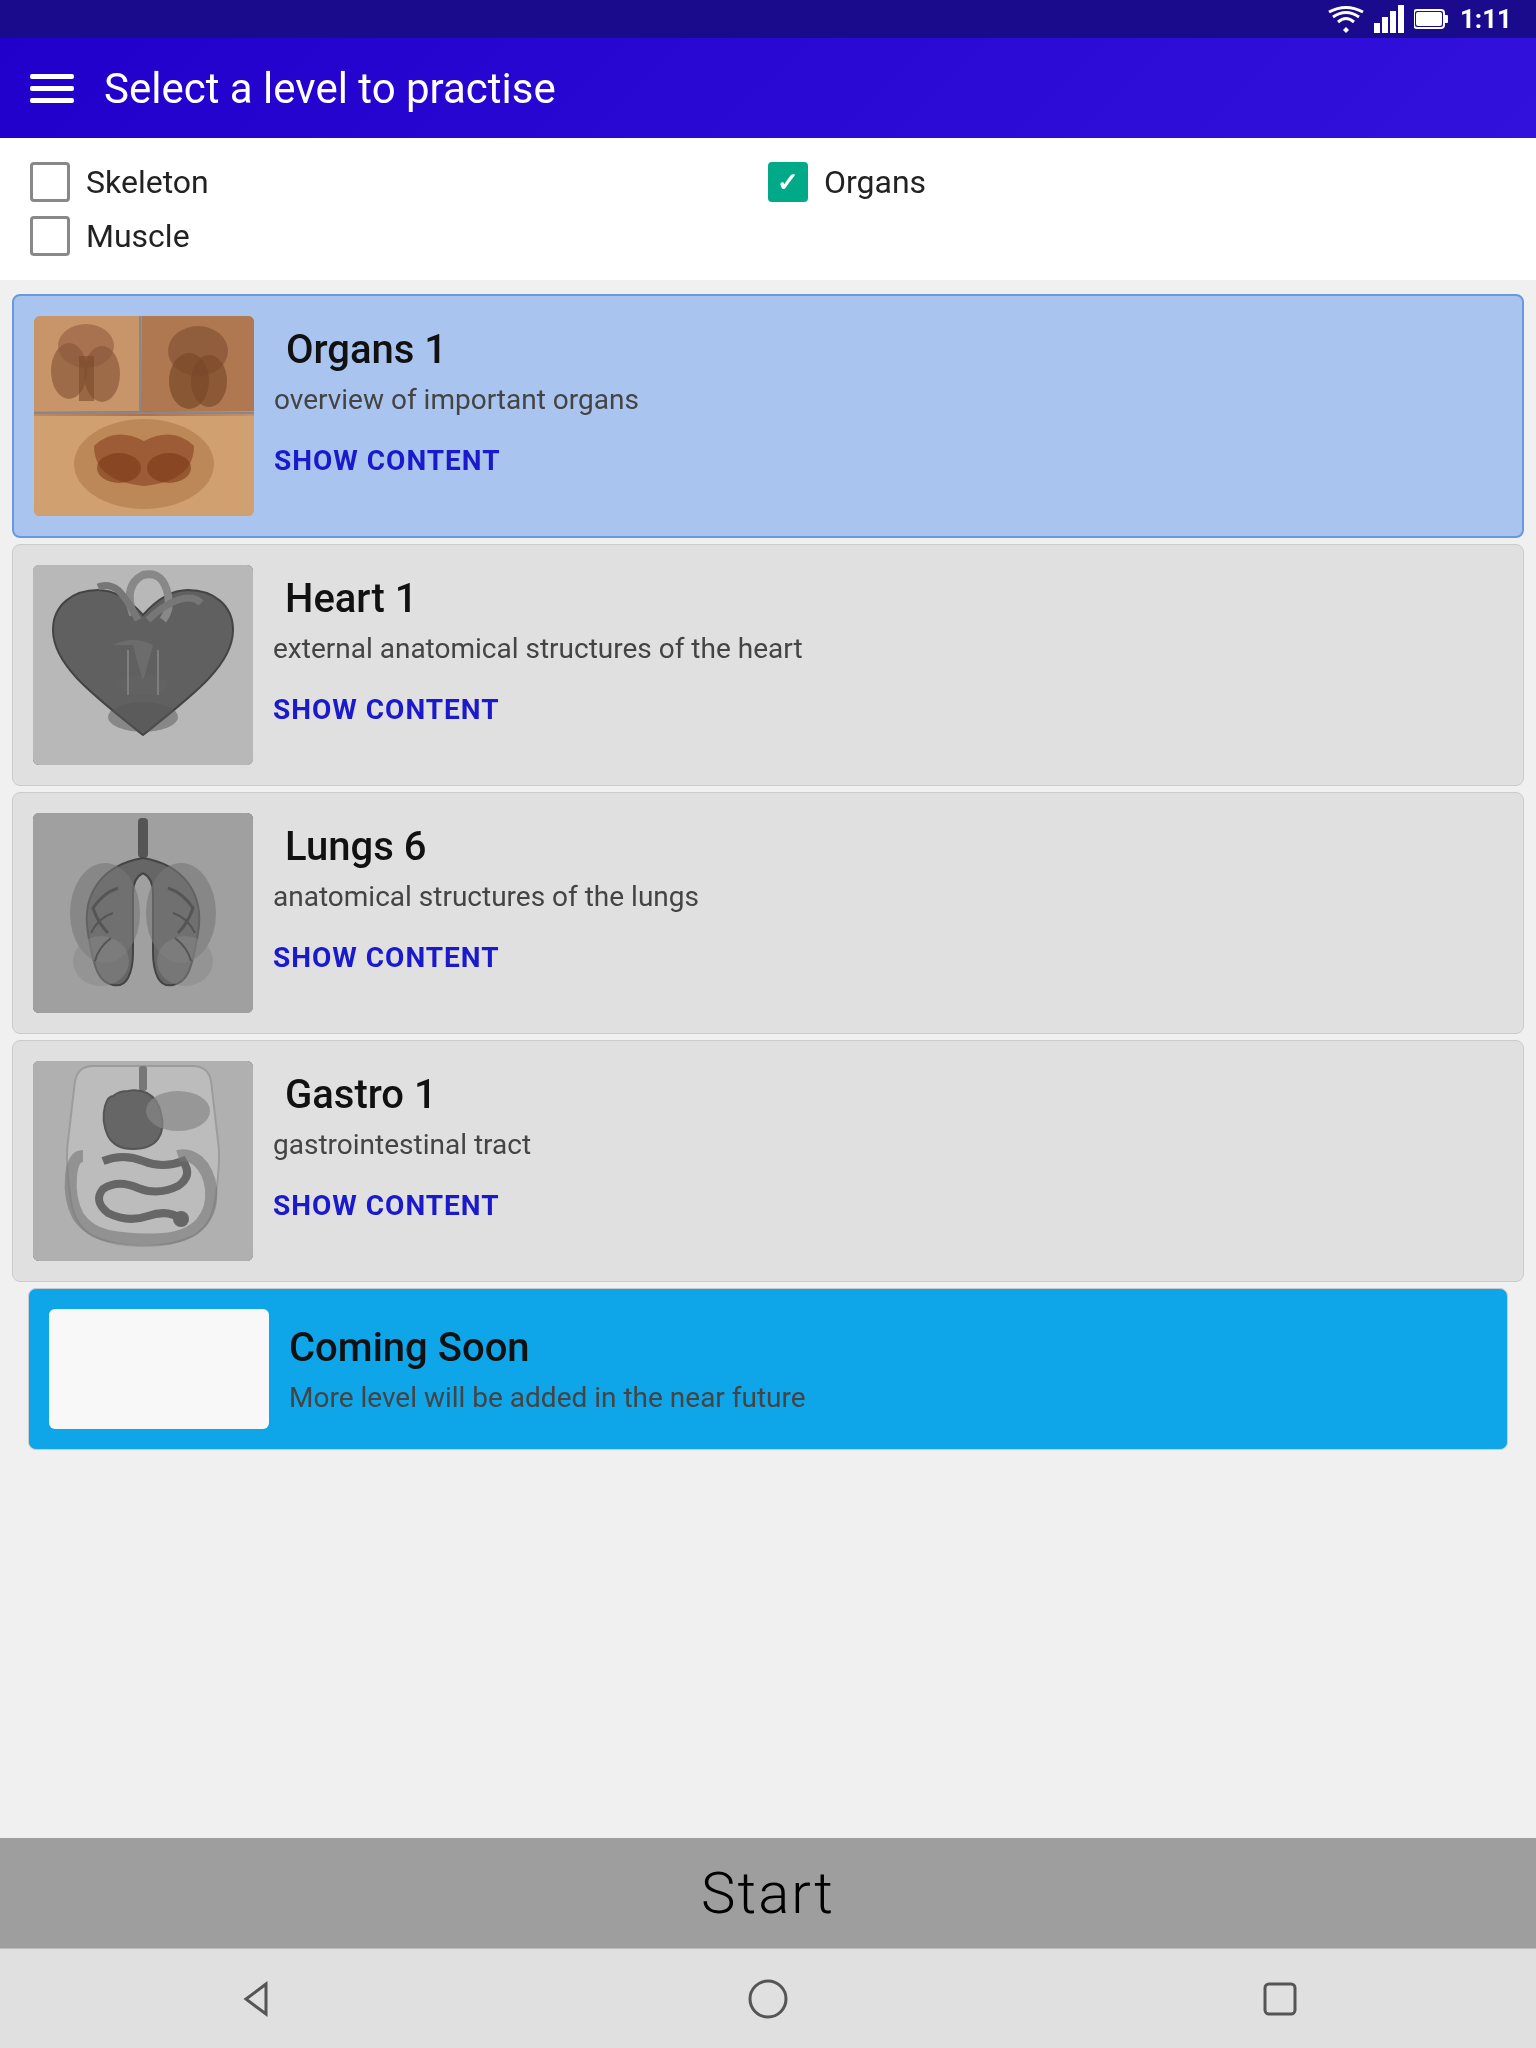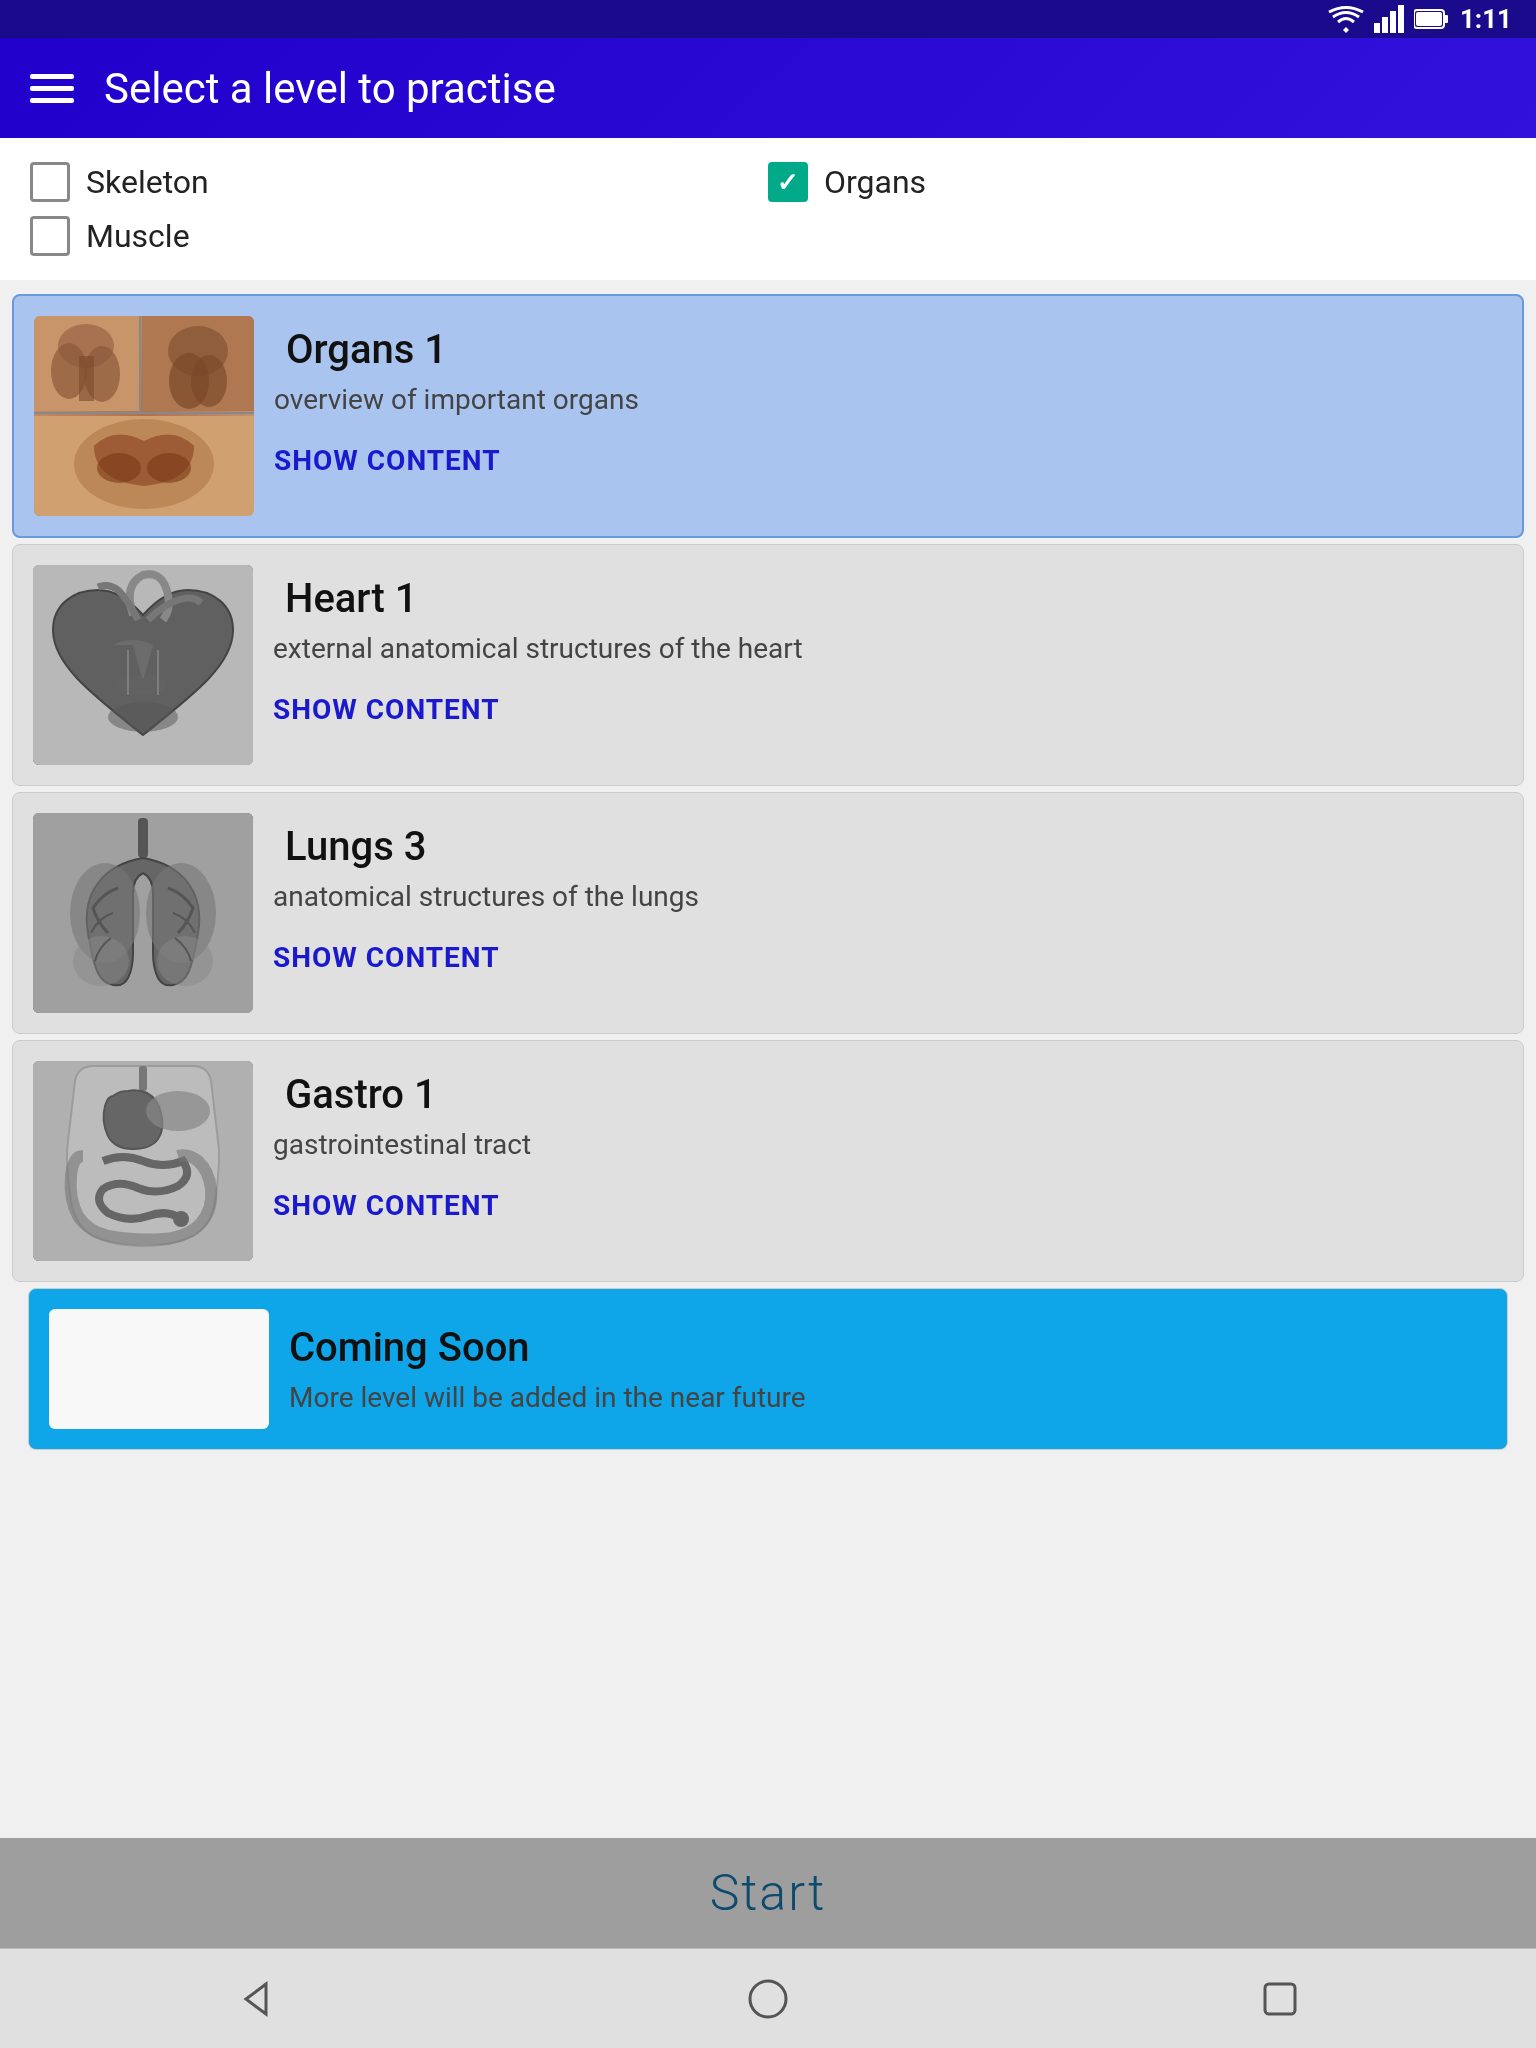--- a/index.html
+++ b/index.html
@@ -221,22 +221,22 @@
     
     .start-btn-area {
       background: #9e9e9e;
       height: 110px;
       display: flex;
       align-items: center;
       justify-content: center;
       cursor: pointer;
     }
     .start-btn-label {
-      font-size: 50px;
-      color: #0c4a6e;
+      font-size: 58px;
+      color: #000000;
       font-weight: 300;
       letter-spacing: 2px;
     }
 
     
     .nav-bar {
       background: #e0e0e0;
       height: 100px;
       display: flex;
       align-items: center;
@@ -418,21 +418,21 @@
 
           <path d="M85 75 Q70 80 60 95 Q65 110 75 120" fill="none" stroke="#555" stroke-width="3"></path>
           <path d="M135 75 Q150 80 160 95 Q155 110 145 120" fill="none" stroke="#555" stroke-width="3"></path>
           <path d="M80 100 Q65 105 58 120" fill="none" stroke="#555" stroke-width="2"></path>
           <path d="M140 100 Q155 105 162 120" fill="none" stroke="#555" stroke-width="2"></path>
           <path d="M78 125 Q65 135 62 148" fill="none" stroke="#555" stroke-width="2"></path>
           <path d="M142 125 Q155 135 158 148" fill="none" stroke="#555" stroke-width="2"></path>
         </svg>
       </div>
       <div class="level-info">
-        <span class="level-title">Lungs 3</span>
+        <span class="level-title">Lungs 6</span>
         <span class="level-desc">anatomical structures of the lungs</span>
         <span class="show-content-btn">SHOW CONTENT</span>
       </div>
     </div>
   </div>
 
   <div class="level-card">
     <div class="level-card-inner">
       <div class="level-image gastro-img">
         <svg viewBox="0 0 220 200" xmlns="http://www.w3.org/2000/svg">

